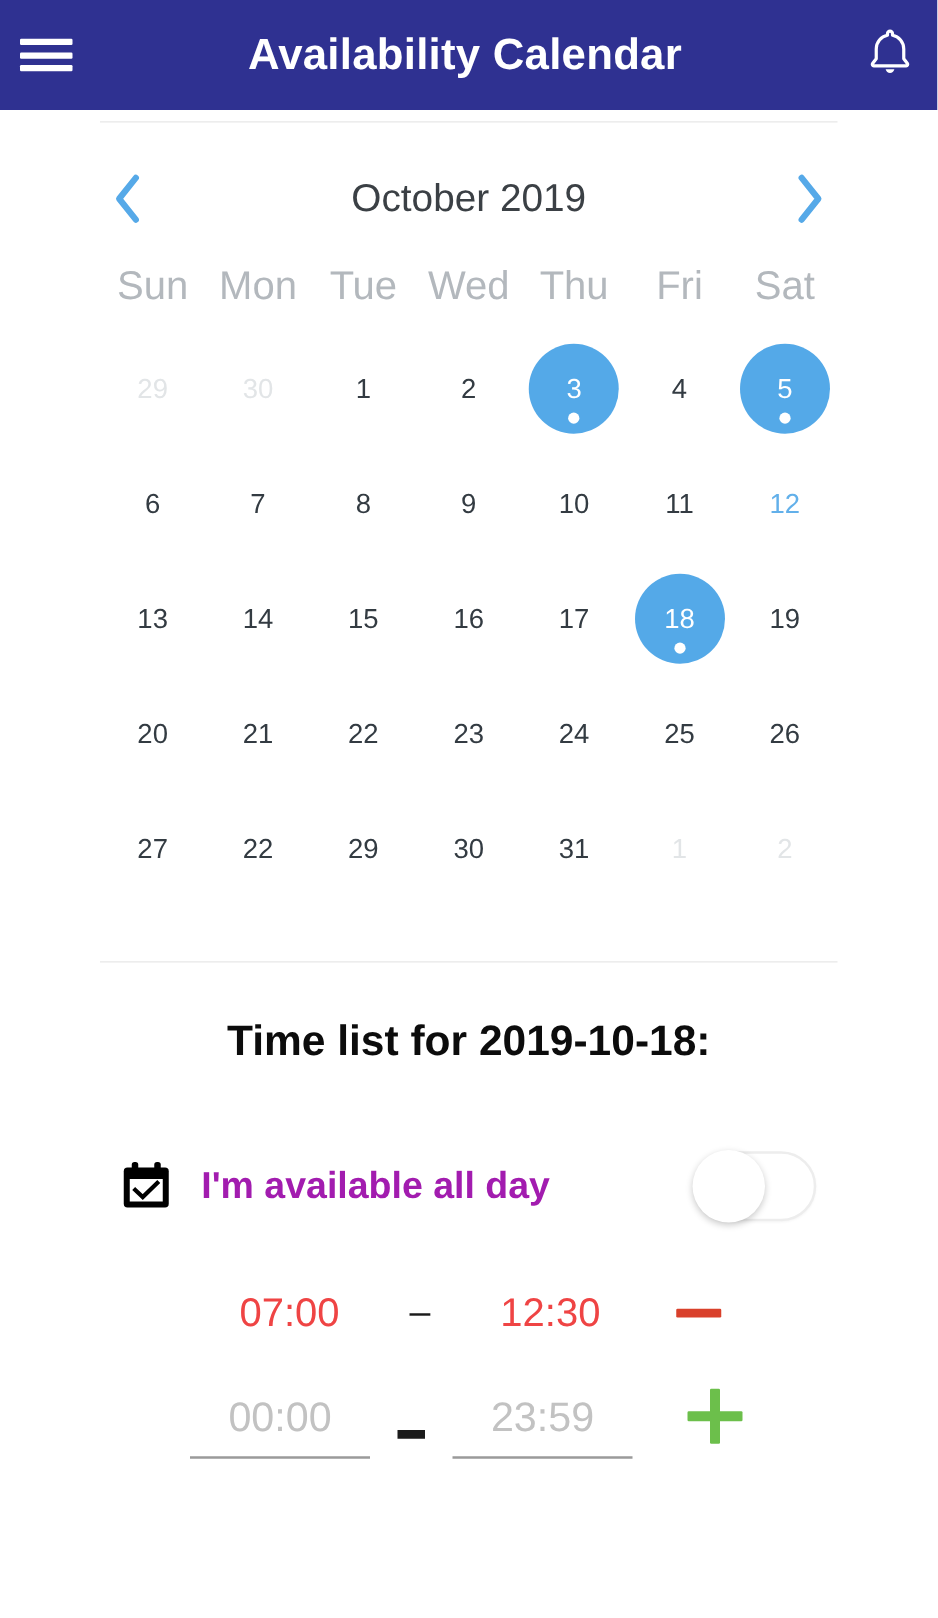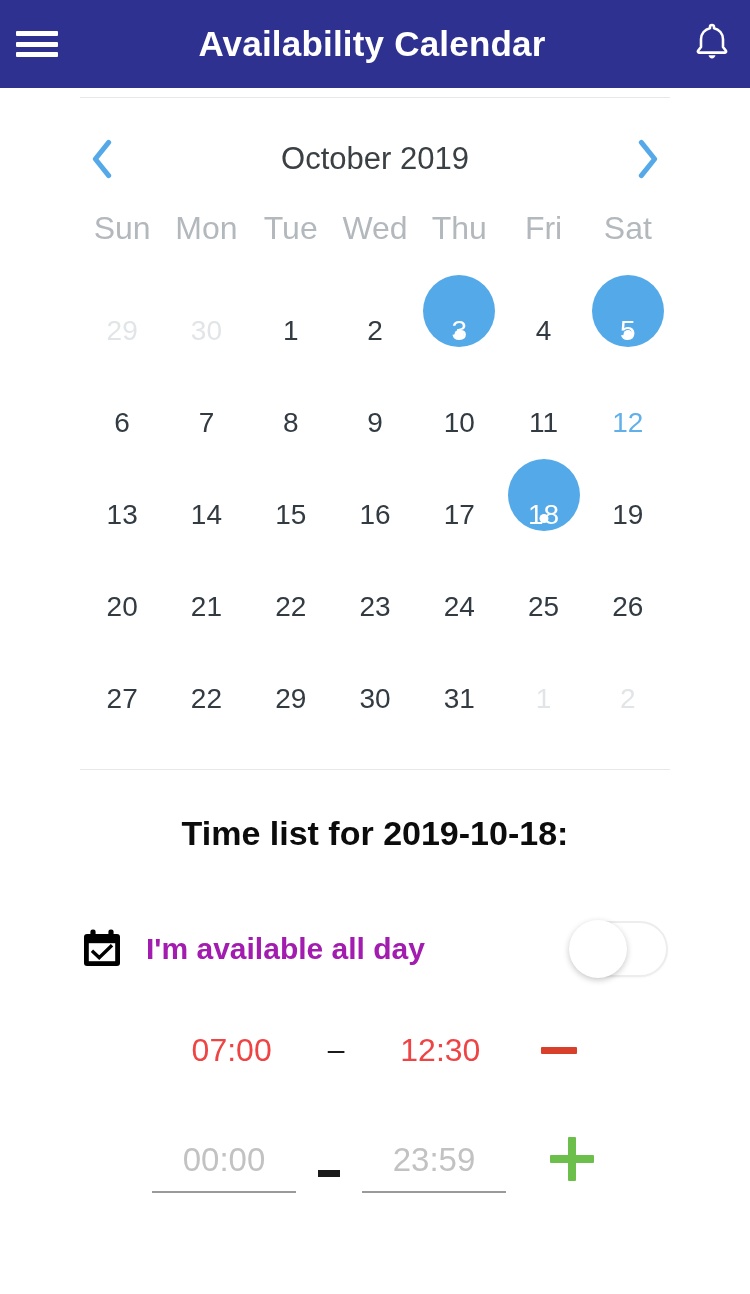--- a/index.html
+++ b/index.html
@@ -113,24 +113,24 @@
   .day-cell {
     display: flex;
     align-items: center;
     justify-content: center;
     position: relative;
   }
   .day-inner {
     width: 72px; height: 72px;
     border-radius: 50%;
     display: flex;
-    align-items: flex-end;
+    align-items: center;
     justify-content: center;
     position: relative;
-    font-size: 28px;
+    font-size: 22px;
     color: #333b42;
     cursor: pointer;
   }
   .day-inner.muted { color: #e2e5e7; }
   .day-inner.today { color: #62b0ea; }
   .day-inner.marked {
     background: #54A9E8;
     color: #ffffff;
   }
   .day-inner.marked .dot {
@@ -138,21 +138,21 @@
     bottom: 8px;
     left: 50%;
     transform: translateX(-50%);
     width: 9px; height: 9px;
     border-radius: 50%;
     background: #ffffff;
   }
 
   
   .timelist {
-    padding: 0 40px;
+    padding: 0 55px;
   }
   .timelist-title {
     text-align: center;
     font-size: 34px;
     font-weight: bold;
     color: #0c0c0c;
     margin-top: 44px;
   }
   .allday-row {
     display: flex;
@@ -213,21 +213,21 @@
   .remove-btn .bar {
     width: 36px; height: 7px;
     background: #D9402B;
     border-radius: 1px;
   }
 
   .newslot-row {
     display: flex;
     align-items: flex-end;
     justify-content: center;
-    margin-top: 62px;
+    margin-top: 36px;
   }
   .time-input {
     width: 144px;
     border: none;
     border-bottom: 2px solid #9a9a9a;
     background: transparent;
     font-family: "Liberation Sans", sans-serif;
     font-size: 33px;
     color: #333b42;
     text-align: center;

